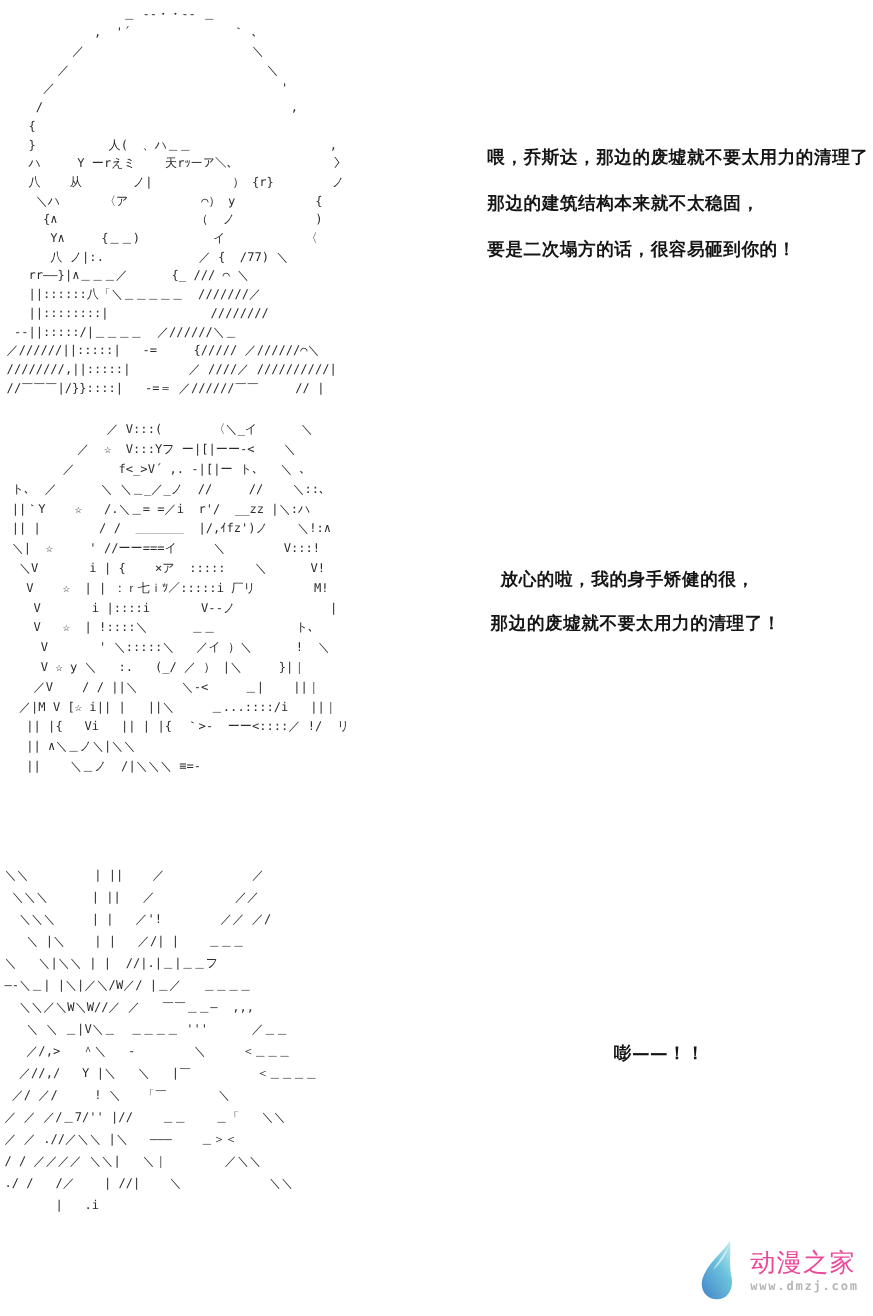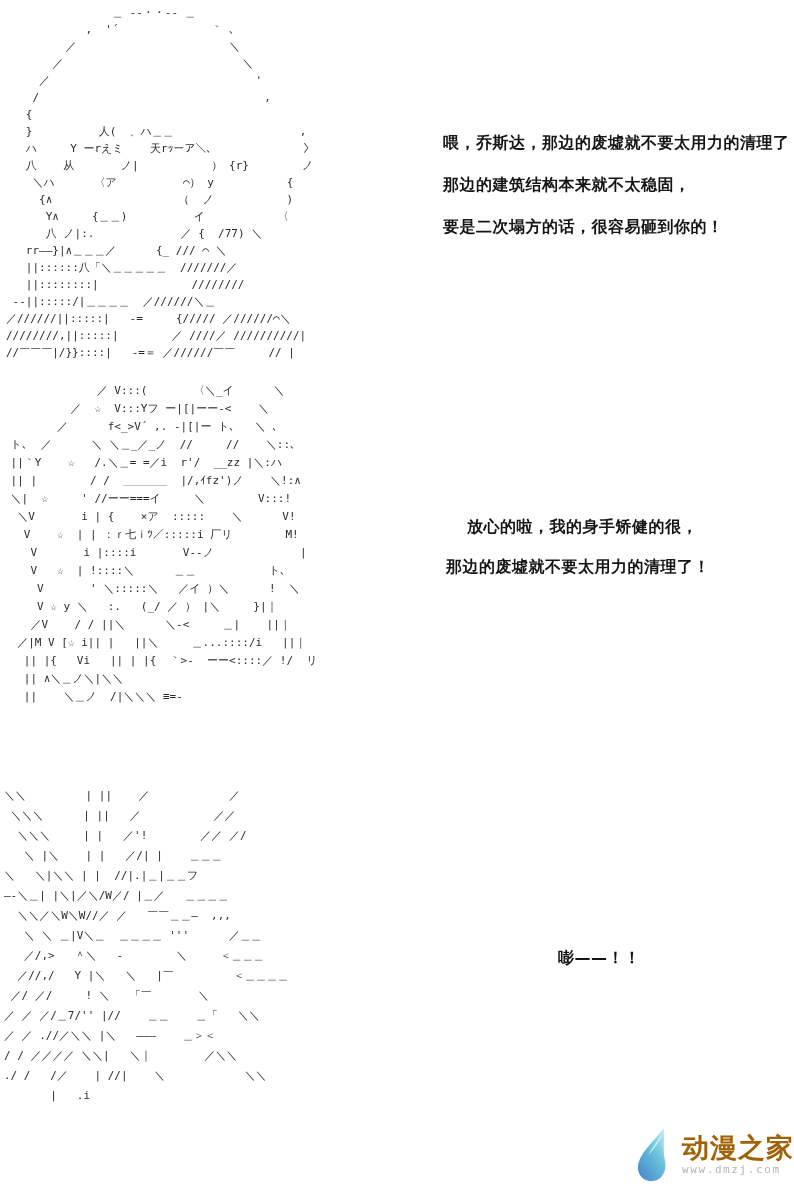--- a/index.html
+++ b/index.html
@@ -18,35 +18,35 @@
   .aa3 { left:4px;  top:786px; font-size:11px; line-height:20px; }
   .dialogue {
     position:absolute;
     font-size:16px; font-weight:700; color:#151515;
     letter-spacing:0.5px;
   }
   .dialogue .line { line-height:42px; white-space:nowrap; }
   .d1 { left:443px; top:122px; }
   .d2 { left:446px; top:507px; }
   .d2 .line { line-height:40px; }
-  .d2 .line:first-child { padding-left:9px;text-align:center; }
+  .d2 .line:first-child { padding-left:9px; }
   .d3 { left:558px; top:938px; }
   .d3 .line { line-height:40px; }
   .watermark {
     position:absolute; left:634px; top:1126px;
     display:flex; align-items:center; gap:8px;
   }
   .drop { width:40px; height:58px; flex:0 0 auto; }
   .wm-text { display:flex; flex-direction:column; }
   .wm-name {
-    font-size:27px; font-weight:700; color:#a16207;
+    font-size:23px; font-weight:400; color:#ec4899;
     line-height:26px; letter-spacing:1px;
   }
   .wm-url {
-    font-size:11px; font-weight:400; color:#b5b5b5;
+    font-size:11px; font-weight:700; color:#b5b5b5;
     letter-spacing:1.6px; margin-top:2px;
     font-family:"DejaVu Sans Mono", monospace;
   }
 </style>
 </head>
 <body>
 
 <div class="stage">
 
   <pre class="aa aa1">                ＿ -‐・・‐- ＿

